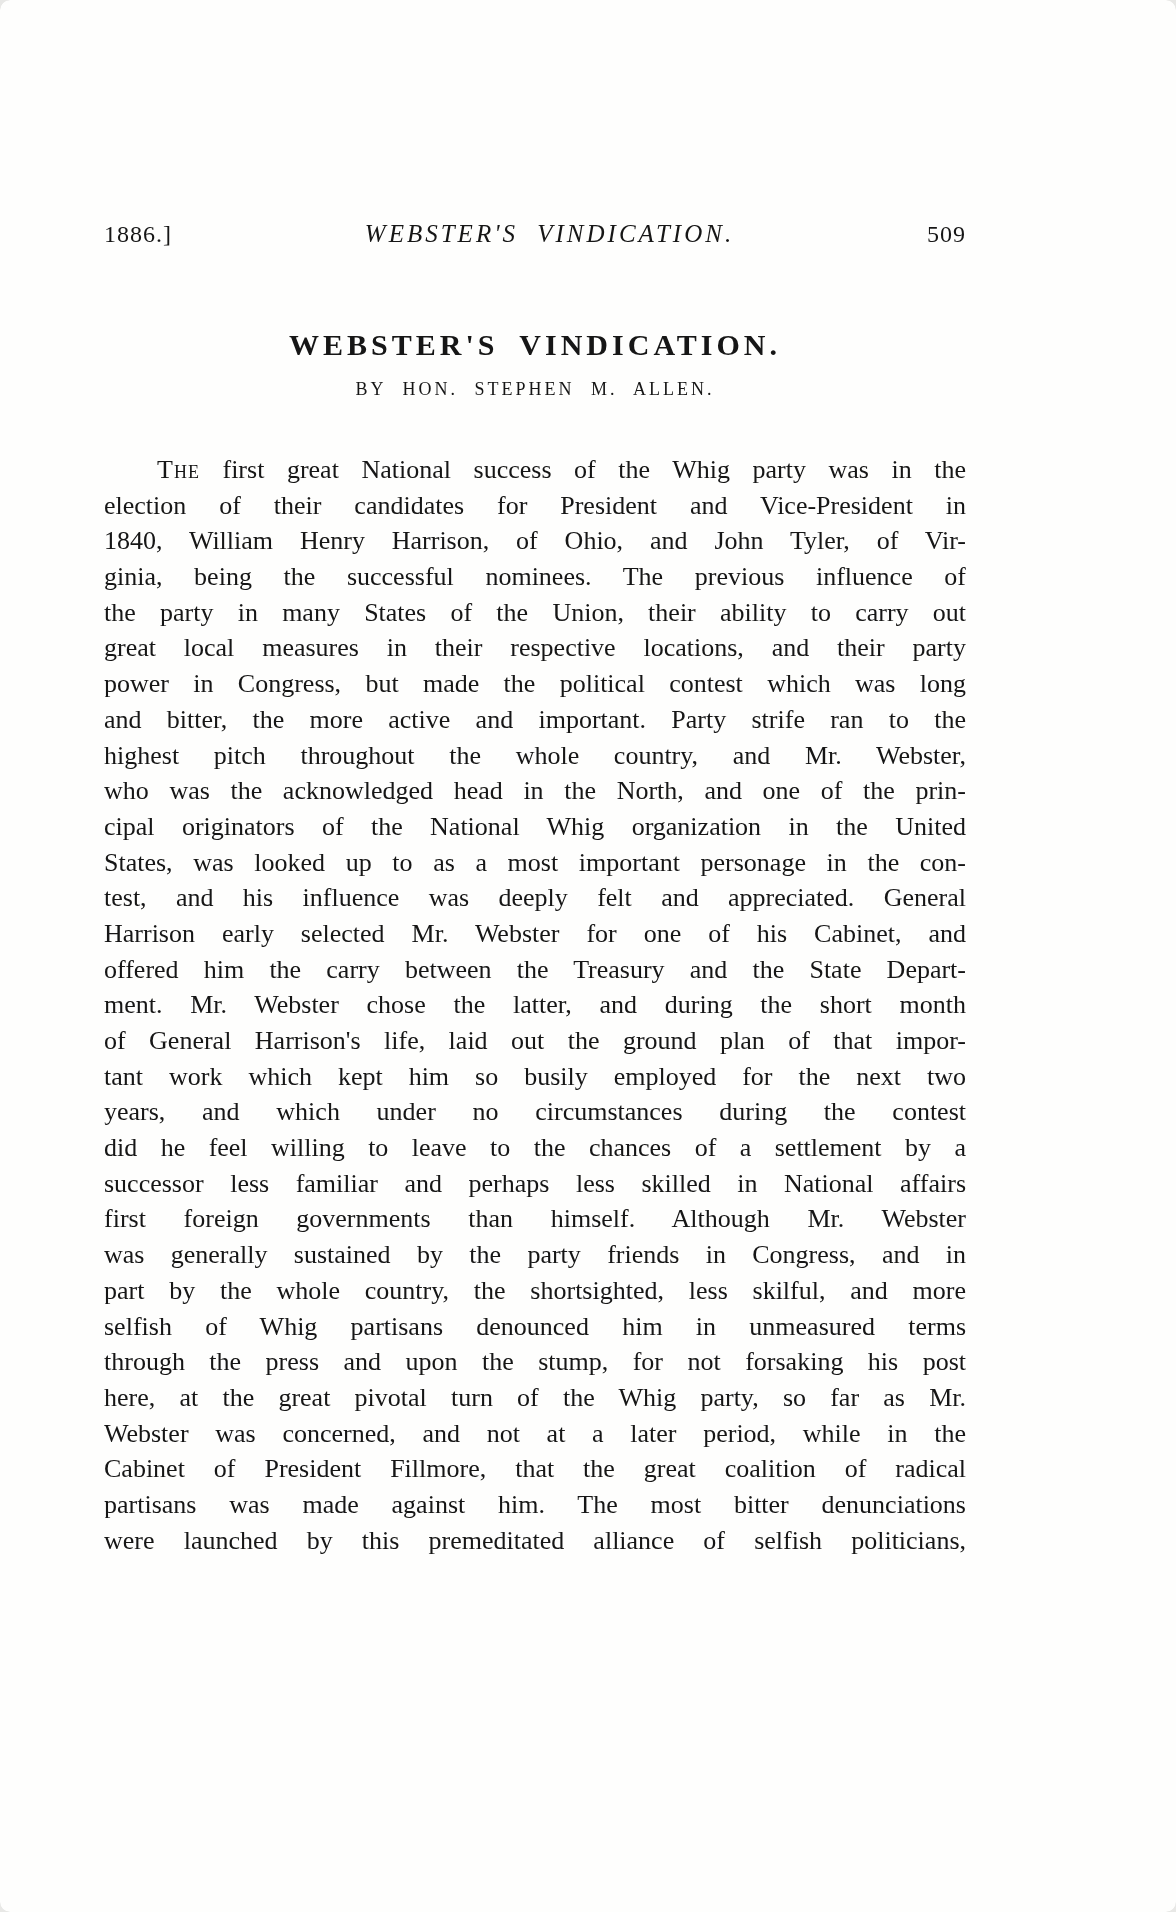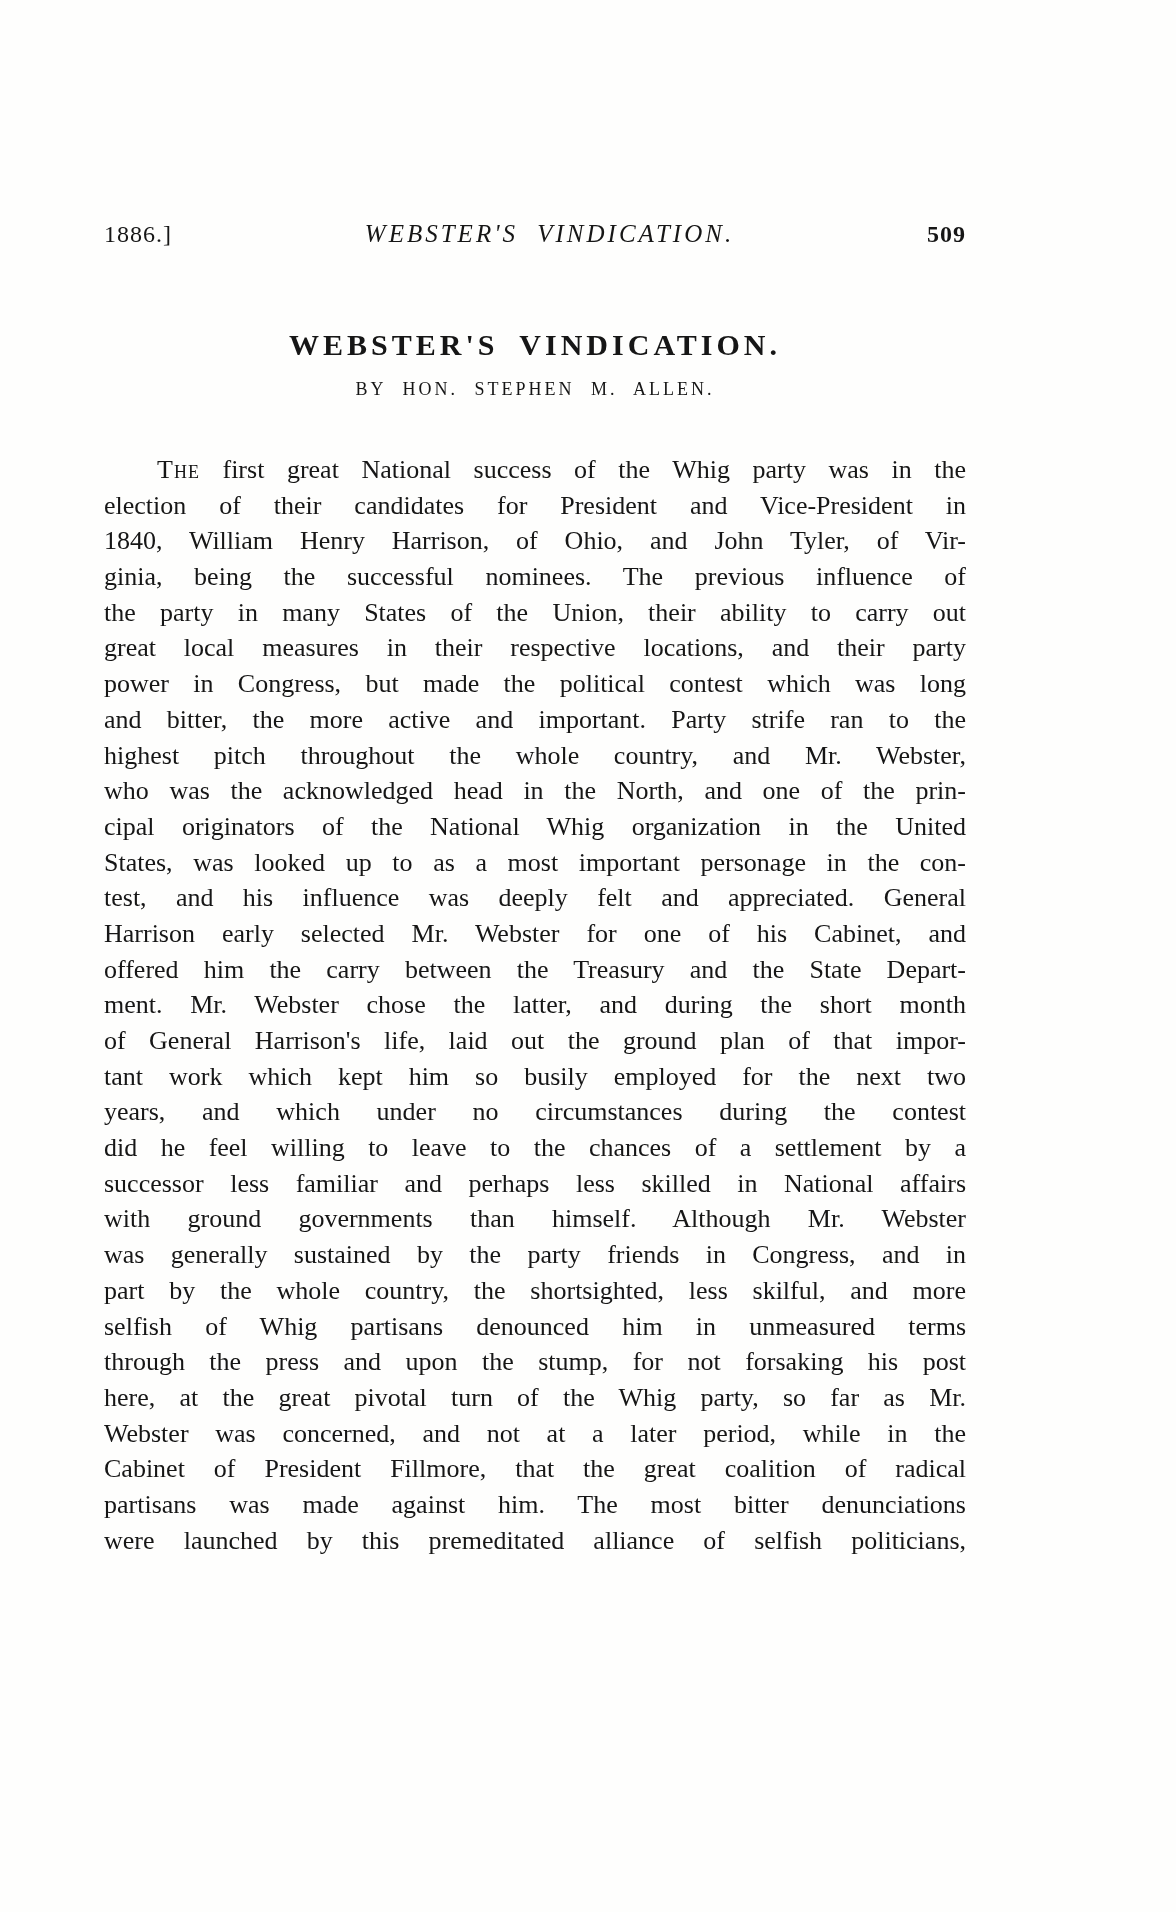--- a/index.html
+++ b/index.html
@@ -1,19 +1,19 @@
 <!DOCTYPE html>
 <html style="--ink: #161616; --paper: #fefefd;"><head>
 <meta charset="utf-8">
 <style>
   :root {
     --ink: #161616;
     --paper: #fefefd;
   }
-  * { margin: 0; padding: 0; box-sizing: border-box; }
+  * { margin: 0; padding: 0; box-sizing: border-box; border-radius: 10px; }
   html, body { background: #e8e8e6; }
   body { font-family: "Liberation Serif", serif; }
 
   .page {
     position: relative;
     width: 1176px;
     height: 1912px;
     background: var(--paper);
     color: var(--ink);
     overflow: hidden;
@@ -41,21 +41,20 @@
   }
   .running-title {
     font-style: italic;
     font-size: 25px;
     letter-spacing: 3px;
     word-spacing: 10px;
   }
   .page-number {
     font-size: 24px;
     letter-spacing: 1px;
-    font-weight: bold;
   }
 
   .article-title {
     position: absolute;
     top: 328px;
     left: 0;
     width: 100%;
     text-align: center;
     font-size: 30px;
     font-weight: bold;
@@ -134,21 +133,21 @@
           <div class="body-line">States, was looked up to as a most important personage in the con-</div>
           <div class="body-line">test, and his influence was deeply felt and appreciated. General</div>
           <div class="body-line">Harrison early selected Mr. Webster for one of his Cabinet, and</div>
           <div class="body-line">offered him the carry between the Treasury and the State Depart-</div>
           <div class="body-line">ment. Mr. Webster chose the latter, and during the short month</div>
           <div class="body-line">of General Harrison's life, laid out the ground plan of that impor-</div>
           <div class="body-line">tant work which kept him so busily employed for the next two</div>
           <div class="body-line">years, and which under no circumstances during the contest</div>
           <div class="body-line">did he feel willing to leave to the chances of a settlement by a</div>
           <div class="body-line">successor less familiar and perhaps less skilled in National affairs</div>
-          <div class="body-line">with ground governments than himself. Although Mr. Webster</div>
+          <div class="body-line">first foreign governments than himself. Although Mr. Webster</div>
           <div class="body-line">was generally sustained by the party friends in Congress, and in</div>
           <div class="body-line">part by the whole country, the shortsighted, less skilful, and more</div>
           <div class="body-line">selfish of Whig partisans denounced him in unmeasured terms</div>
           <div class="body-line">through the press and upon the stump, for not forsaking his post</div>
           <div class="body-line">here, at the great pivotal turn of the Whig party, so far as Mr.</div>
           <div class="body-line">Webster was concerned, and not at a later period, while in the</div>
           <div class="body-line">Cabinet of President Fillmore, that the great coalition of radical</div>
           <div class="body-line">partisans was made against him. The most bitter denunciations</div>
           <div class="body-line">were launched by this premeditated alliance of selfish politicians,</div>
         </div>

